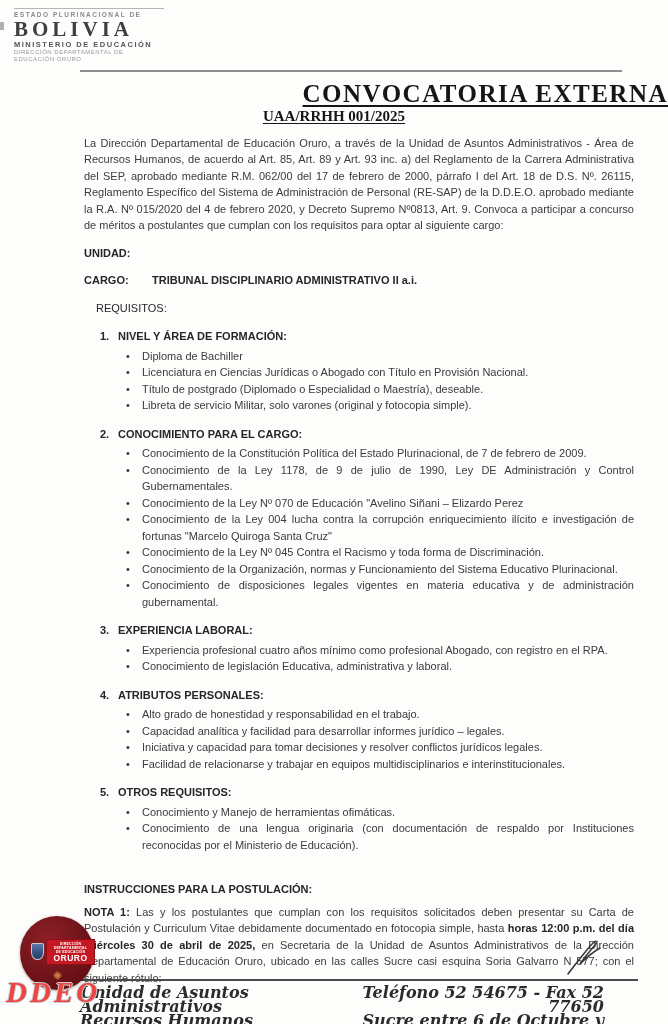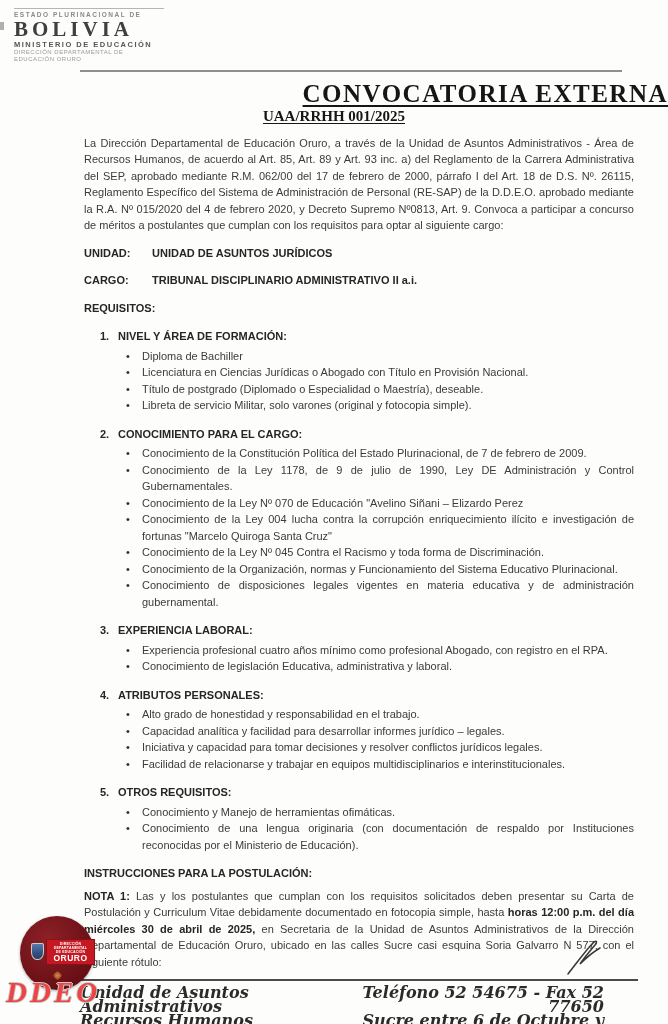--- a/index.html
+++ b/index.html
@@ -26,29 +26,29 @@
     font-size:25px; line-height:28px; font-weight:bold; letter-spacing:1.5px; color:#161616;
     text-decoration:underline; text-underline-offset:3px; }
   .doc-ref { margin-top:0; text-align:center; font-family:"Liberation Serif", serif;
     font-size:15px; line-height:17px; font-weight:bold; color:#161616;
     text-decoration:underline; text-underline-offset:2px; }
   
   .doc-body { margin:10px 34px 0 84px; }
   .intro { text-align:justify; }
   .kv-row { display:flex; margin-top:11px; font-weight:bold; color:#262626; }
   .kv-label { width:68px; flex:none; }
-  .req-heading { margin-top:11px; font-weight:bold; color:#262626; }
+  .req-heading { margin-top:11px; font-weight:normal; color:#262626;margin-left:12px; }
   .section { margin-top:12px; }
   .section-head { display:flex; padding-left:16px; font-weight:bold; color:#262626; }
   .section-num { width:18px; flex:none; }
   .section ul { list-style:none; margin-top:3px; padding-left:30px; }
   .section li { display:flex; }
   .dot { width:28px; flex:none; text-align:center; color:#2e2e2e; }
   .li-text { flex:1; text-align:justify; }
-  .instr-heading { margin-top:12px; font-weight:bold; color:#262626; }
+  .instr-heading { margin-top:28px; font-weight:bold; color:#262626; }
   .nota { margin-top:6px; text-align:justify; }
   .b { font-weight:bold; color:#262626; }
   
   .signature { position:absolute; left:562px; top:938px; }
   .footer-rule { position:absolute; left:70px; right:30px; top:979px; height:2px; background:#4a4a4a; }
   .footer { position:absolute; top:986px; left:80px; right:64px; display:flex;
     justify-content:space-between; font-family:"DejaVu Serif", serif; font-style:italic;
     font-weight:bold; font-size:16px; line-height:14px; color:#2b2b2b; }
   .footer-right { text-align:right; }
   
@@ -115,21 +115,20 @@
 
   <div class="doc-title">CONVOCATORIA EXTERNA</div>
   <div class="doc-ref">UAA/RRHH 001/2025</div>
 
   <div class="doc-body">
 
     <p class="intro">La Dirección Departamental de Educación Oruro, a través de la Unidad de Asuntos Administrativos - Área de Recursos Humanos, de acuerdo al Art. 85, Art. 89 y Art. 93 inc. a) del Reglamento de la Carrera Administrativa del SEP, aprobado mediante R.M. 062/00 del 17 de febrero de 2000, párrafo I del Art. 18 de D.S. Nº. 26115, Reglamento Específico del Sistema de Administración de Personal (RE-SAP) de la D.D.E.O. aprobado mediante la R.A. Nº 015/2020 del 4 de febrero 2020, y Decreto Supremo Nº0813, Art. 9. Convoca a participar a concurso de méritos a postulantes que cumplan con los requisitos para optar al siguiente cargo:</p>
 
     <div class="kv-row">
       <span class="kv-label">UNIDAD:</span>
-      <span class="kv-value">UNIDAD DE ASUNTOS JURÍDICOS</span>
     </div>
 
     <div class="kv-row">
       <span class="kv-label">CARGO:</span>
       <span class="kv-value">TRIBUNAL DISCIPLINARIO ADMINISTRATIVO II a.i.</span>
     </div>
 
     <div class="req-heading">REQUISITOS:</div>
 
     <div id="sections-container">

